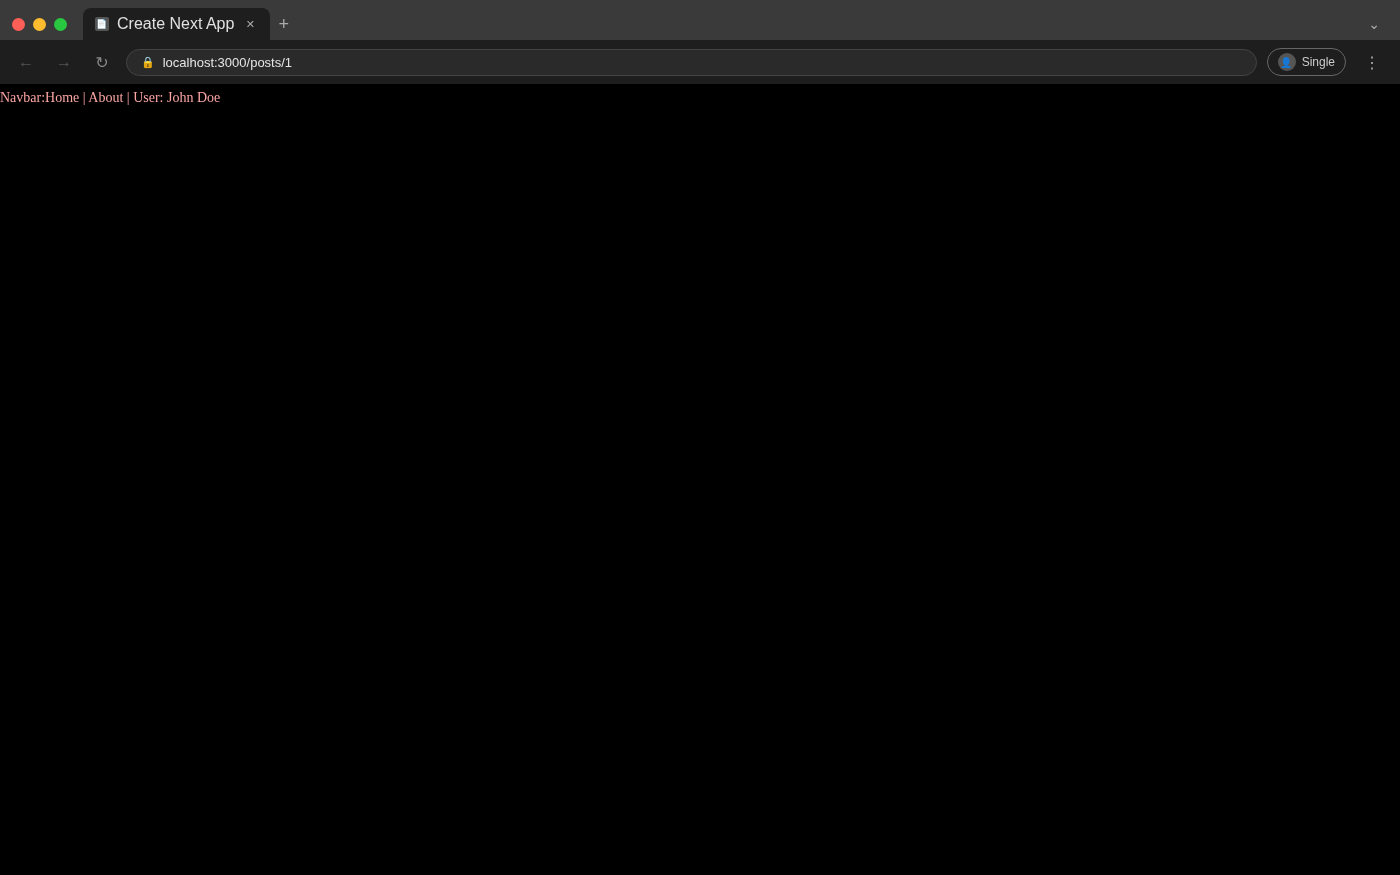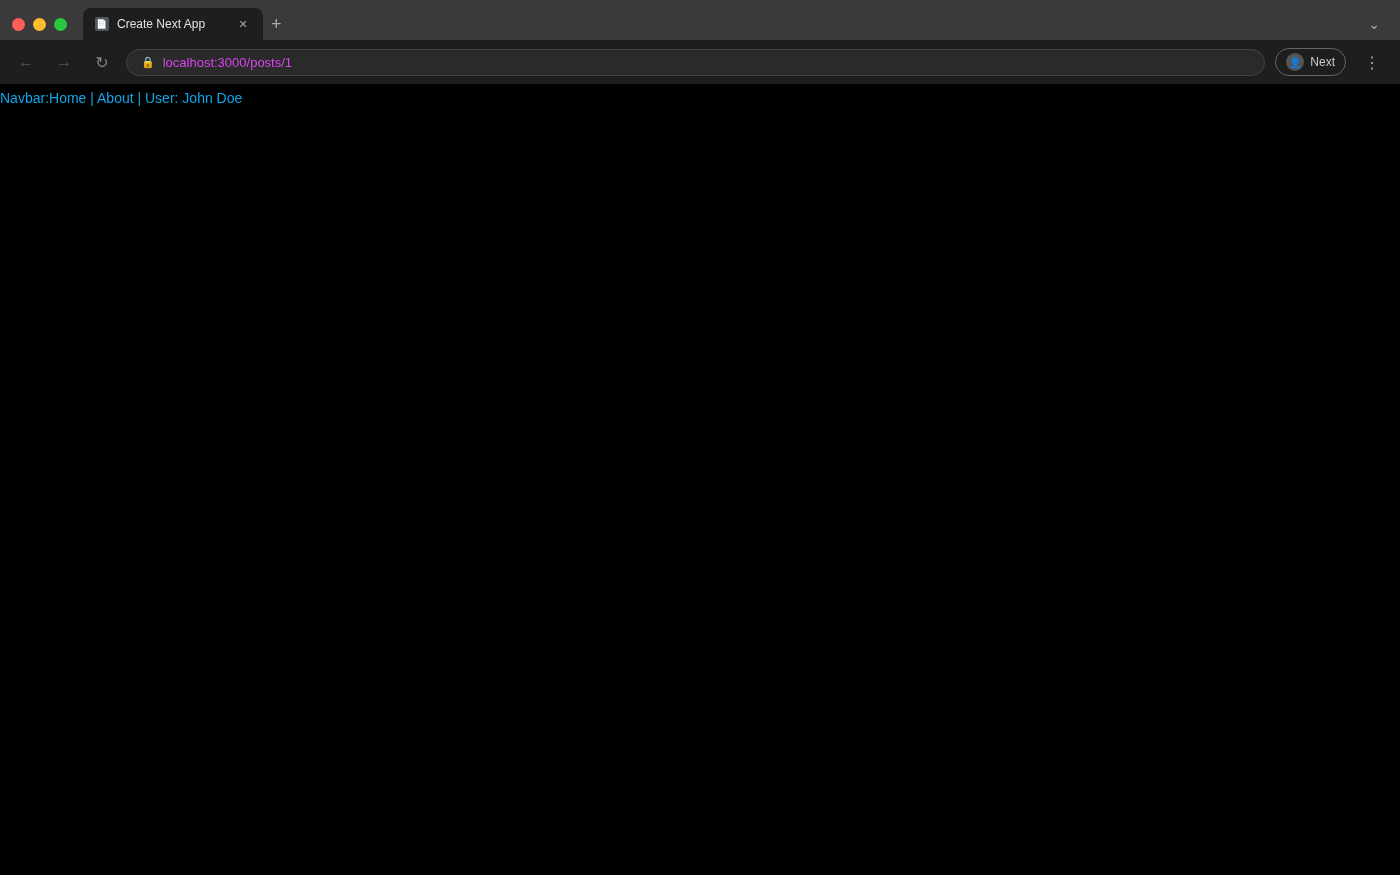--- a/index.html
+++ b/index.html
@@ -75,21 +75,21 @@
       background: #555;
       display: flex;
       align-items: center;
       justify-content: center;
       font-size: 9px;
       color: #ccc;
     }
 
     .tab-title {
       flex: 1;
-      font-size: 12px;
+      font-size: 16px;
       color: #e0e0e0;
       white-space: nowrap;
       overflow: hidden;
       text-overflow: ellipsis;
     }
 
     .tab-close {
       width: 16px;
       height: 16px;
       border-radius: 50%;
@@ -165,21 +165,21 @@
     }
 
     .url-lock {
       color: #888;
       font-size: 11px;
     }
 
     .url-text {
       flex: 1;
       font-size: 13px;
-      color: #d946ef;
+      color: #e5e5e5;
     }
 
     .profile-btn {
       display: flex;
       align-items: center;
       gap: 6px;
       background: transparent;
       border: 1px solid #666;
       border-radius: 20px;
       padding: 4px 10px;
@@ -214,21 +214,22 @@
       background: #000;
       color: #fff;
       padding: 4px 0;
       font-size: 14px;
       font-family: -apple-system, BlinkMacSystemFont, 'Segoe UI', sans-serif;
     }
 
     .navbar-text {
       padding: 2px 0;
       font-size: 14px;
-      color: #0ea5e9;
+      color: #fca5a5;
+      font-family: Liberation Serif, serif;
     }
 
     .page-title-text {
       padding: 2px 0;
       font-size: 14px;
       color: #fff;
     }
   </style>
 </head>
 <body>
@@ -261,21 +262,21 @@
 
     <div class="url-bar">
       <span class="url-lock">🔒</span>
       <span class="url-text">localhost:3000/posts/1</span>
     </div>
 
     <button class="profile-btn">
       <div class="profile-icon">
         <span>👤</span>
       </div>
-      <span>Next</span>
+      <span>Single</span>
     </button>
 
     <button class="menu-btn">⋮</button>
   </div>
 </div>
 
 <div class="page-content">
   <div class="navbar-text">Navbar:Home | About | User: John Doe</div>
 </div>
 

